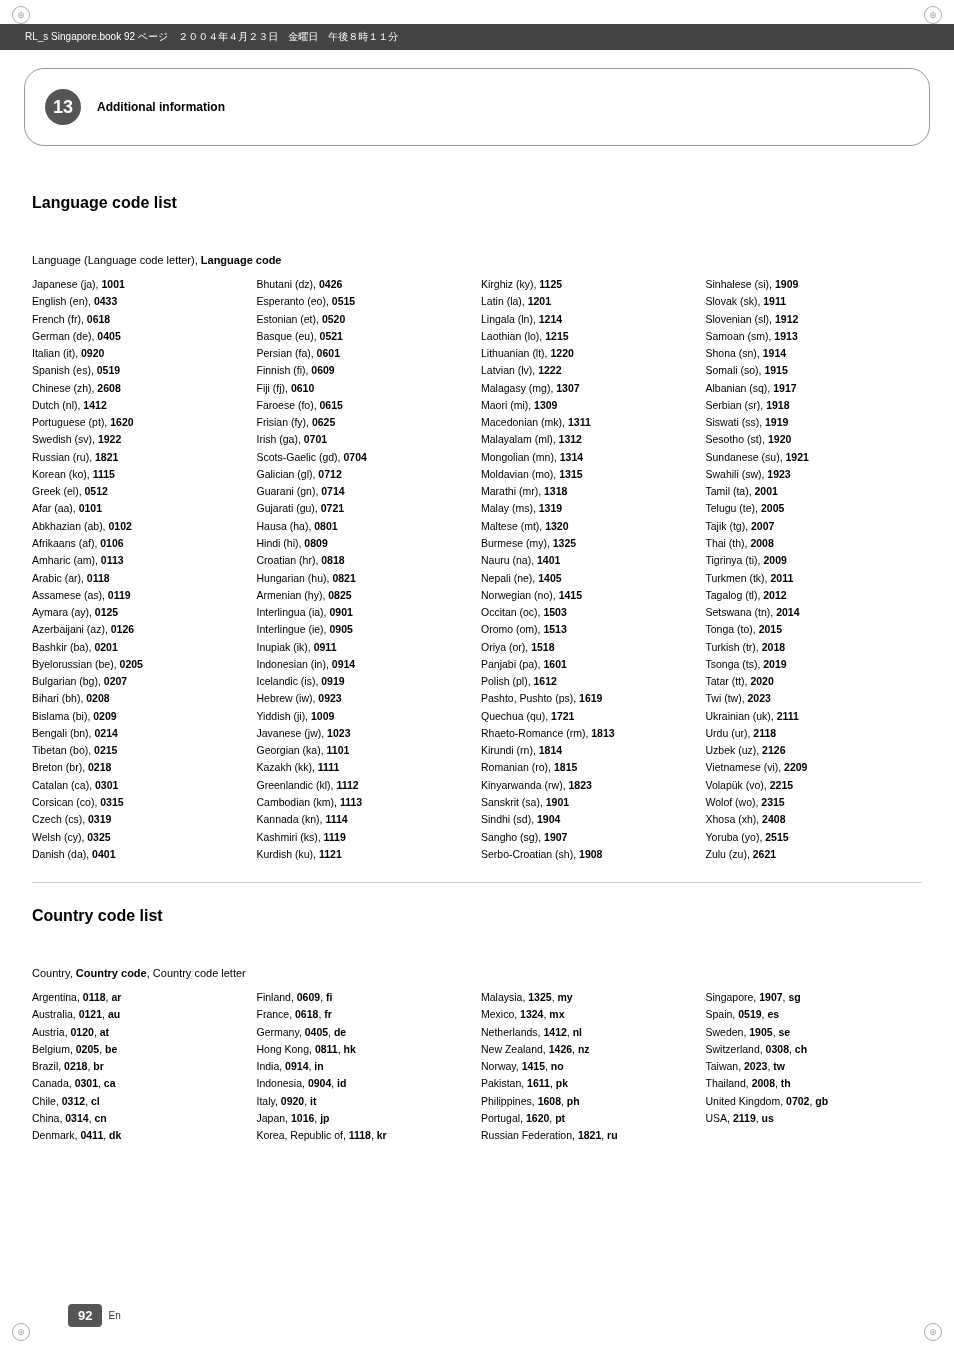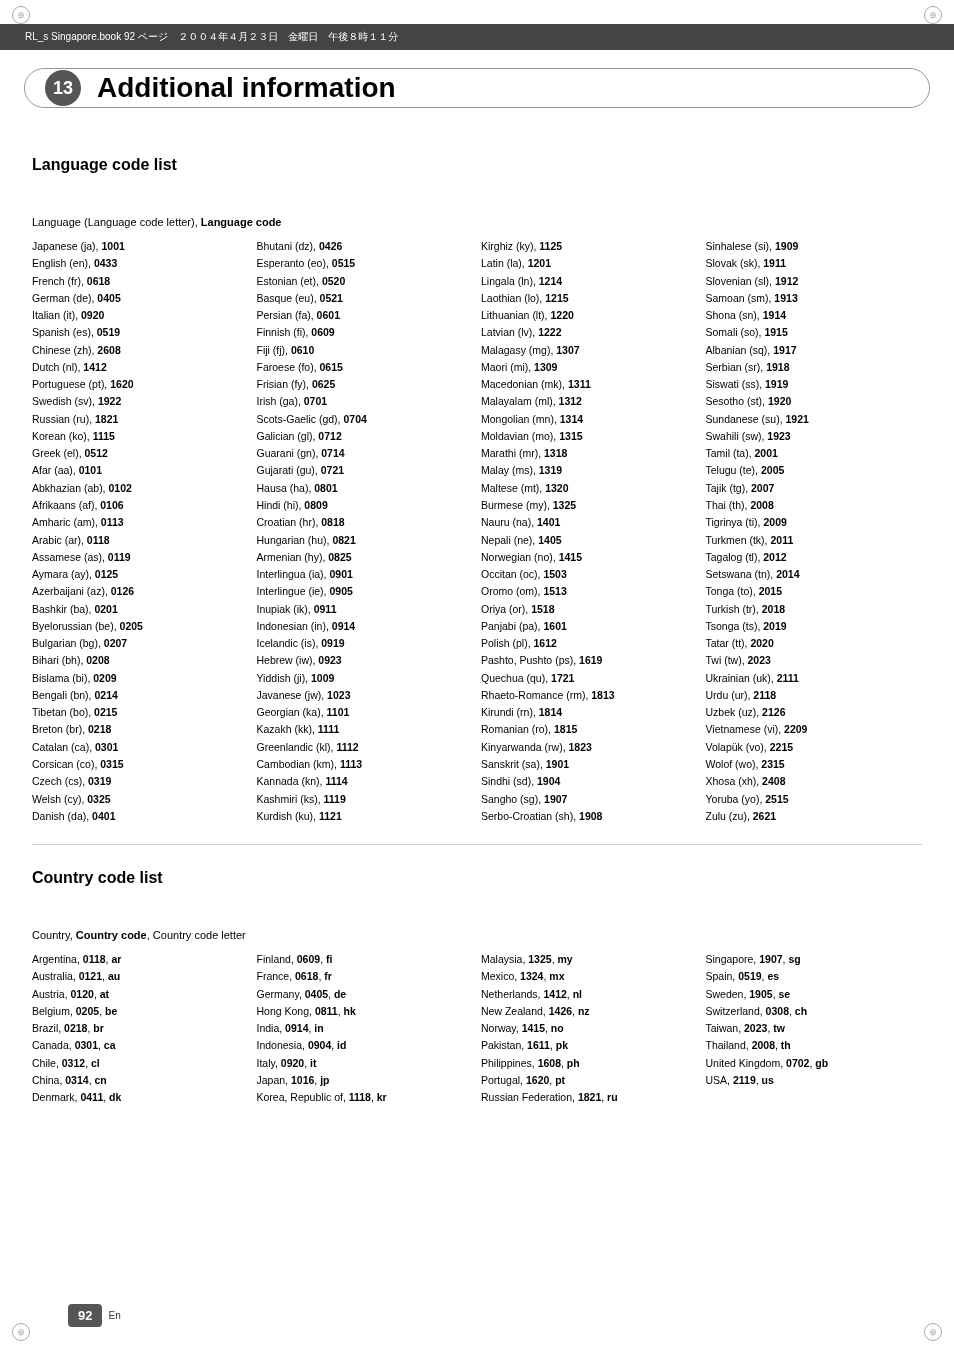--- a/index.html
+++ b/index.html
@@ -25,39 +25,39 @@
     }
     .header-bar span { font-size: 10px; }
 
     
     .chapter-header {
       display: flex;
       align-items: center;
       margin: 18px 24px 0 24px;
       border: 1.5px solid #999;
       border-radius: 20px;
-      padding: 1px 20px;
+      padding: 20px 20px;
       background: #fff;
     }
     .chapter-number {
       background: #555;
       color: #fff;
       font-size: 18px;
       font-weight: bold;
       width: 36px;
       height: 36px;
       display: flex;
       align-items: center;
       justify-content: center;
       border-radius: 50%;
       margin-right: 16px;
       flex-shrink: 0;
     }
     .chapter-title {
-      font-size: 28px;
+      font-size: 12px;
       font-weight: bold;
       color: #000;
     }
 
     
     .content {
       padding: 24px 32px 24px 32px;
     }
 
     

